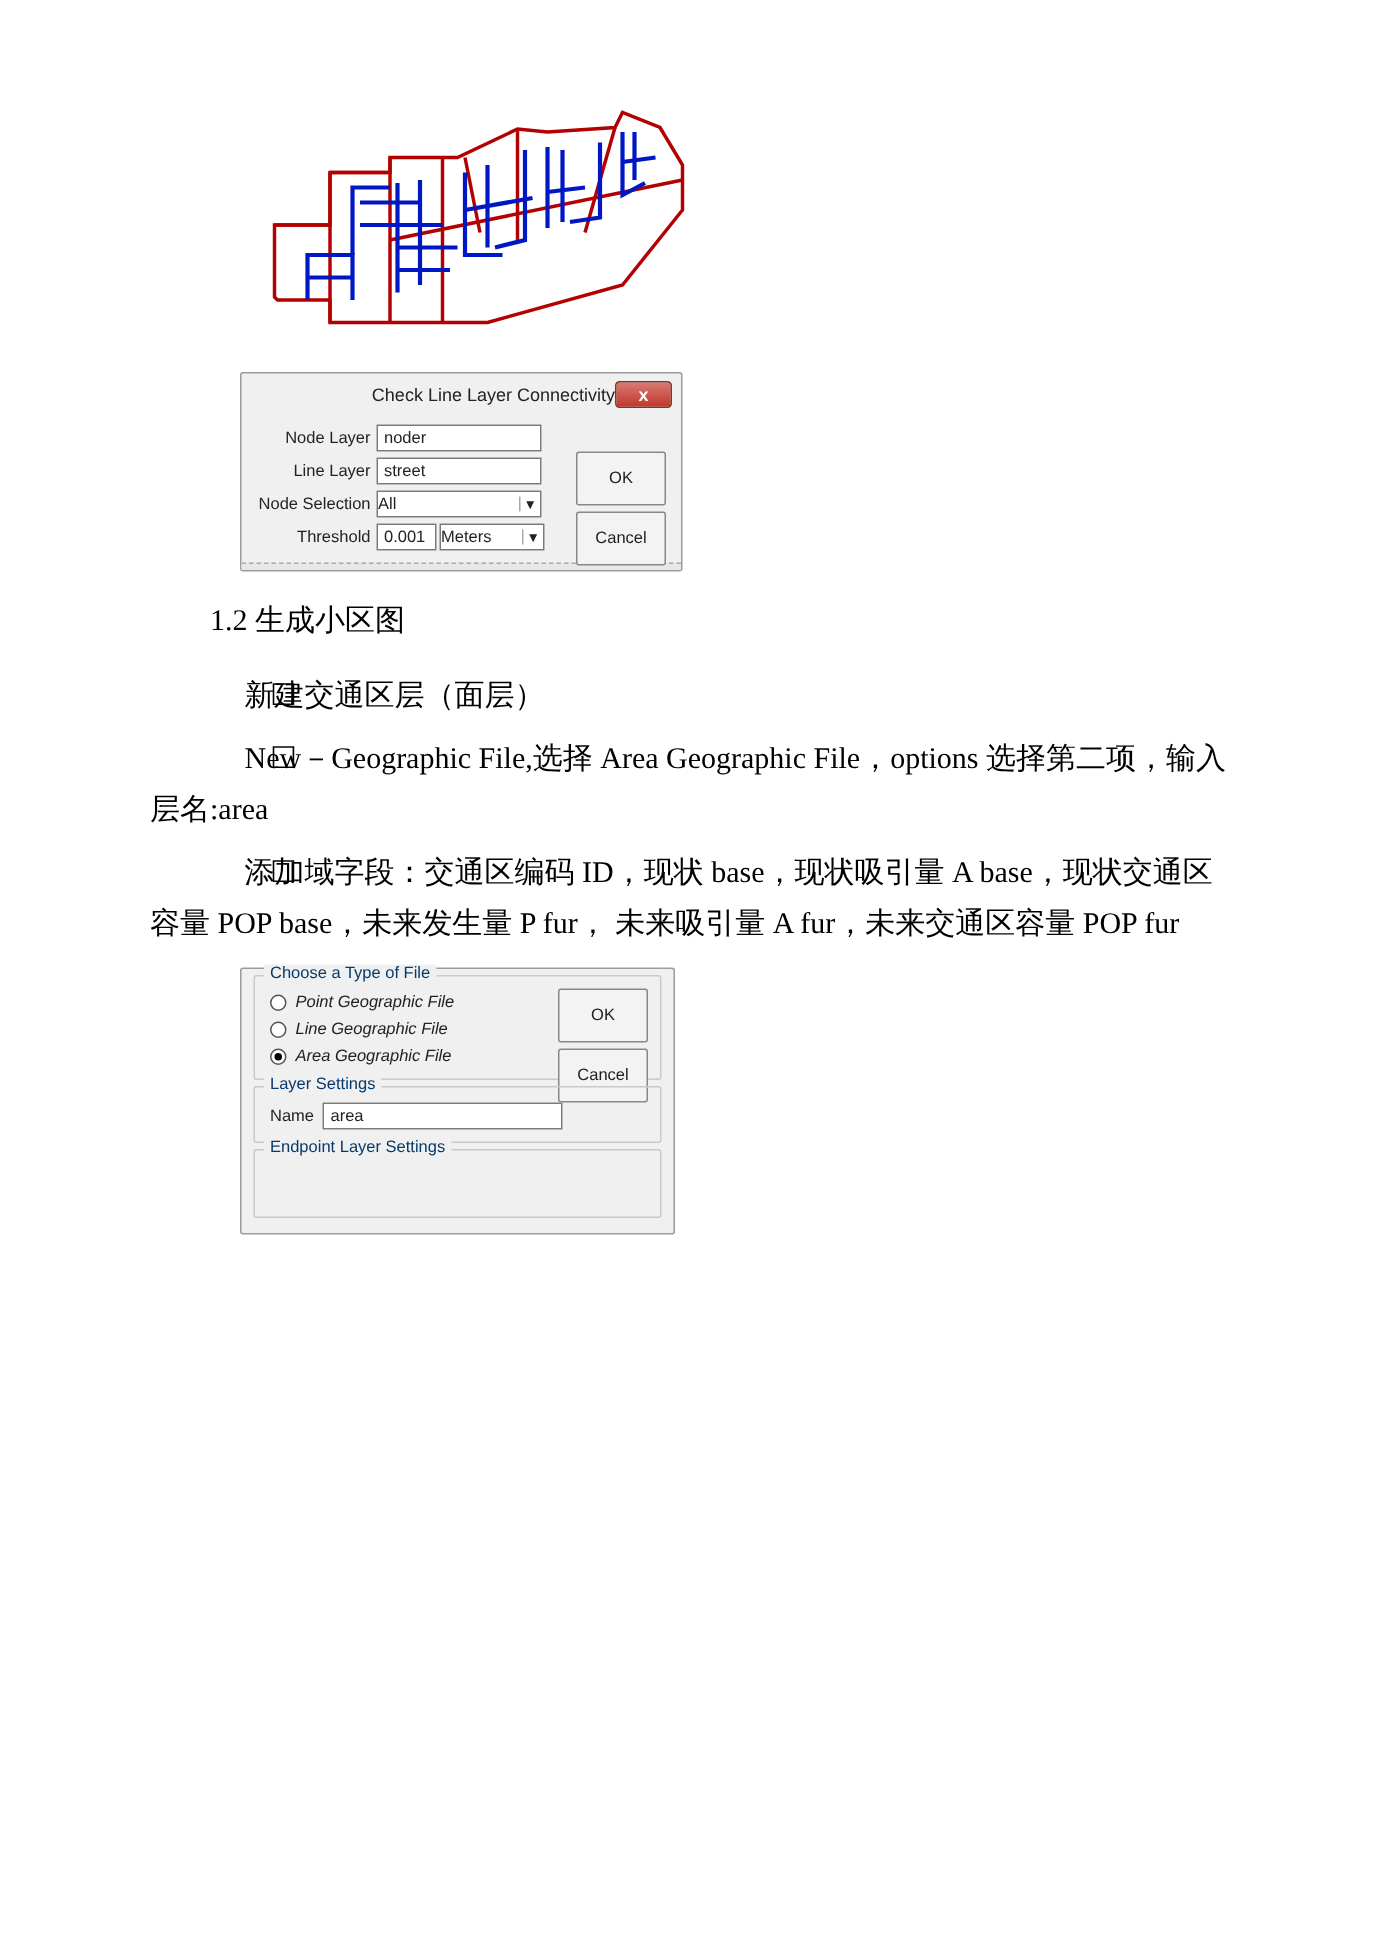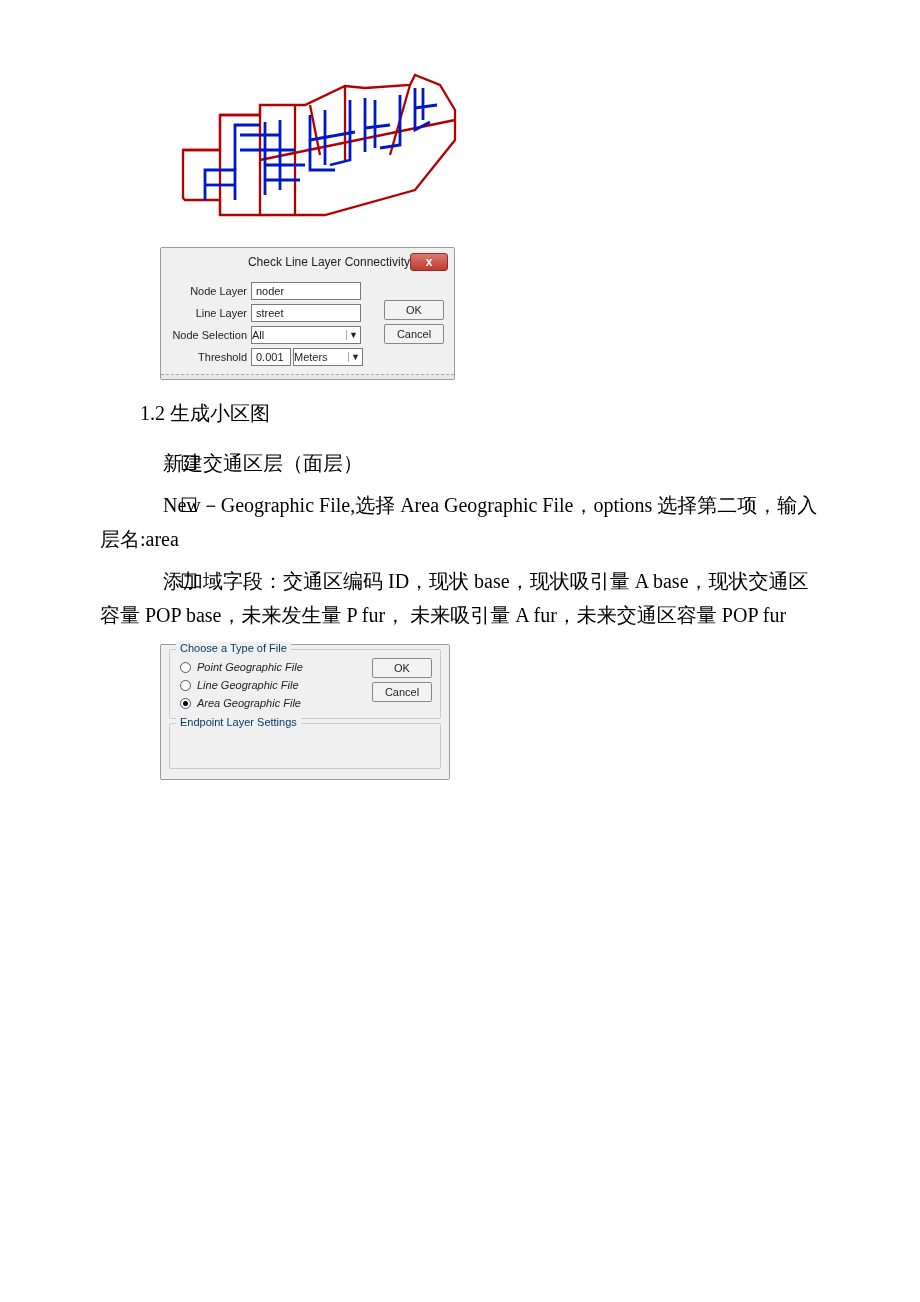--- a/index.html
+++ b/index.html
@@ -87,21 +87,21 @@
     width: 14px;
     text-align: center;
     border-left: 1px solid #aaa;
     font-size: 9px;
   }
   .btn {
     background: #f3f3f3;
     border: 1px solid #888;
     border-radius: 2px;
     width: 60px;
-    height: 20px;
+    height: 36px;
     display: flex;
     align-items: center;
     justify-content: center;
     font-size: 11px;
   }
   .dlg1-buttons {
     position: absolute;
     right: 10px;
     top: 24px;
     display: flex;
@@ -325,20 +325,27 @@
             <span class="radio-inner"></span>
           </span>
         <span>Area Geographic File</span>
       </div>
       <div class="group1-btns">
         <div class="btn">OK</div>
         <div class="btn">Cancel</div>
       </div>
     </div>
 
+    <div class="group">
+      <span class="group-legend">Layer Settings</span>
+      <div class="name-row">
+        <span>Name</span>
+        <span class="form-field" style="width:160px">area</span>
+      </div>
+    </div>
 
 
     <div class="group disabled-group" style="height:46px">
       <span class="group-legend">Endpoint Layer Settings</span>
     </div>
     <div style="height:6px"></div>
   </div>
 
 </div>
 

